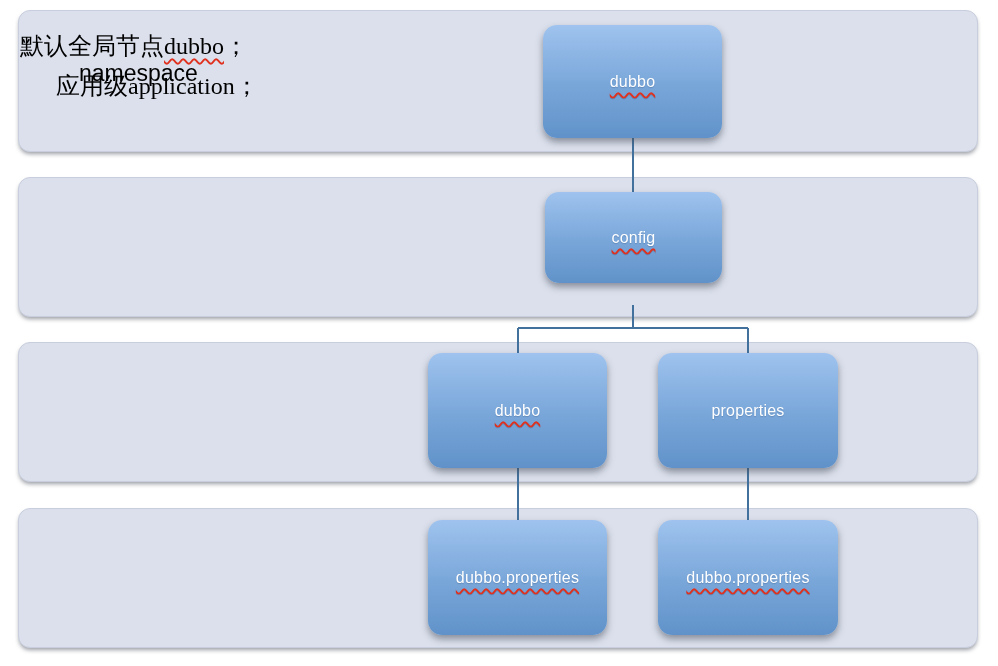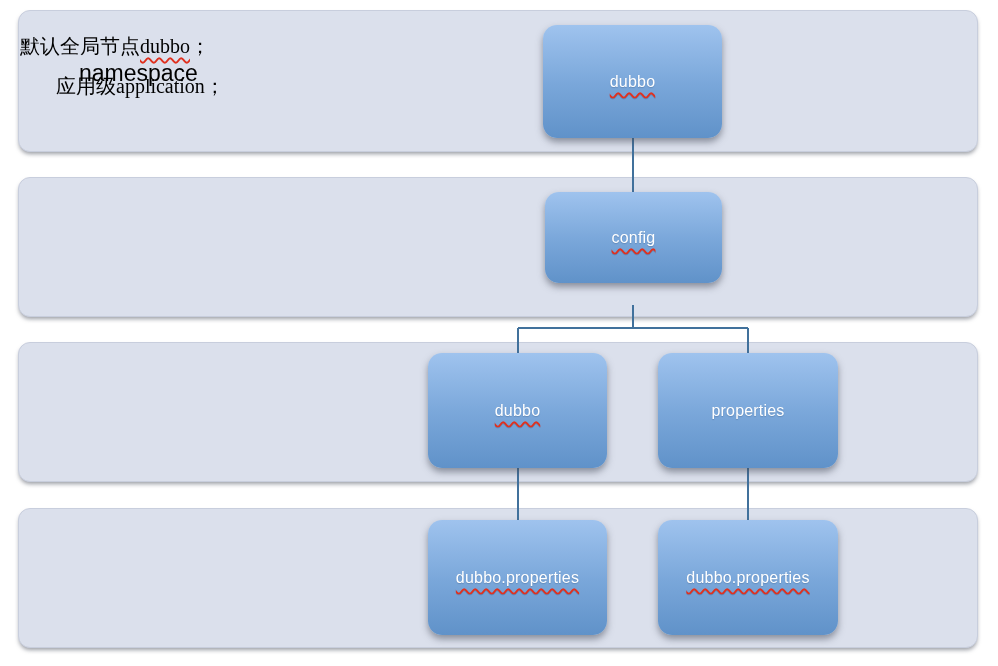--- a/index.html
+++ b/index.html
@@ -45,21 +45,21 @@
     font-family:"Liberation Sans","DejaVu Sans",sans-serif;
     text-align:right;
   }
   .label-fixed{
     left:87px;top:48px;
     font-size:27px;
     font-family:"Liberation Serif","DejaVu Serif",serif;
   }
   .label-default{
     left:20px;top:26px;
-    font-size:20px;
+    font-size:24px;
     line-height:40px;
     font-family:"Liberation Serif","DejaVu Serif",serif;
   }
   .label-default .line2{padding-left:36px;}
   .node{
     position:absolute;
     border-radius:14px;
     background:linear-gradient(180deg,var(--node-top) 0%,var(--node-mid) 52%,var(--node-bottom) 100%);
     box-shadow:0 4px 7px rgba(70,75,90,0.55);
     color:var(--node-text);

